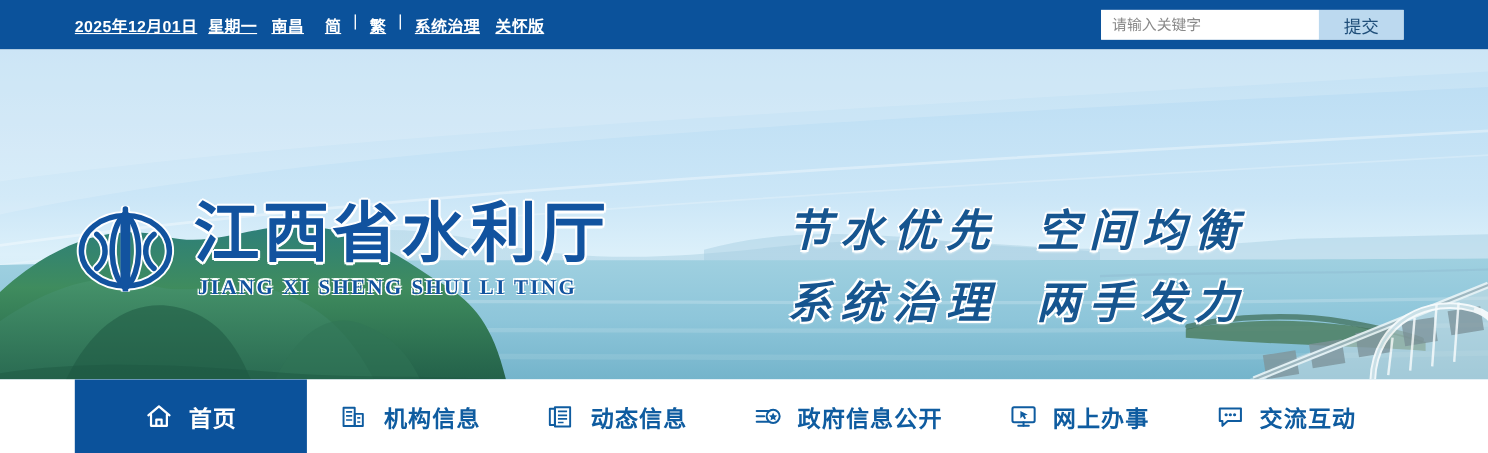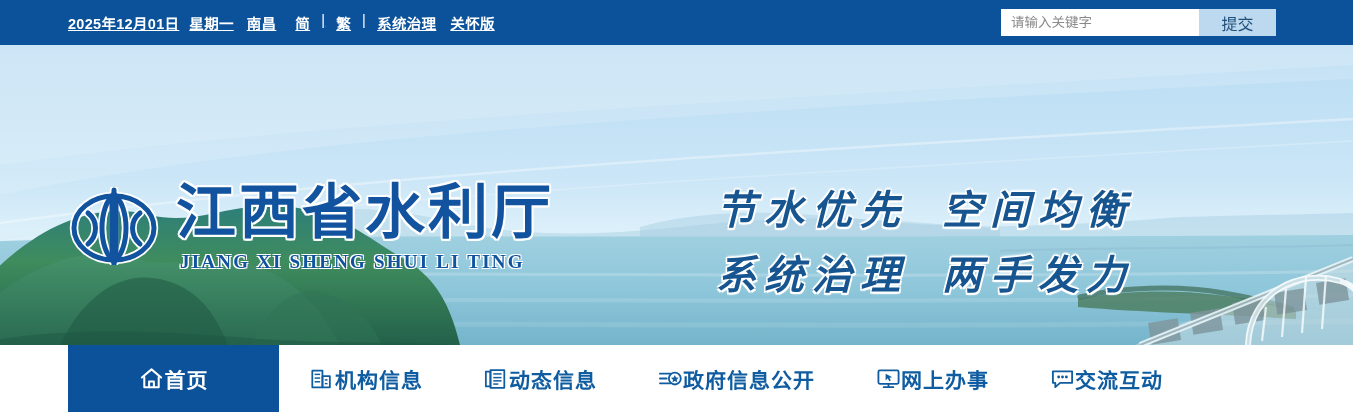--- a/index.html
+++ b/index.html
@@ -121,21 +121,21 @@
   
   .nav {
     position:relative;
     width:1353px; height:67px;
     background:#ffffff;
     display:flex; align-items:stretch;
   }
   .nav-inner { display:flex; align-items:stretch; margin-left:68px; }
   .nav-item {
     display:flex; align-items:center; justify-content:center;
-    gap:0;
+    gap:14px;
     padding:0 30px;
     color:#0f5ca0;
     font-size:21px; font-weight:bold;
     letter-spacing:1px;
     cursor:pointer;
     white-space:nowrap;
     text-decoration:none;
   }
   .nav-item.active {
     background:#0b529b;

